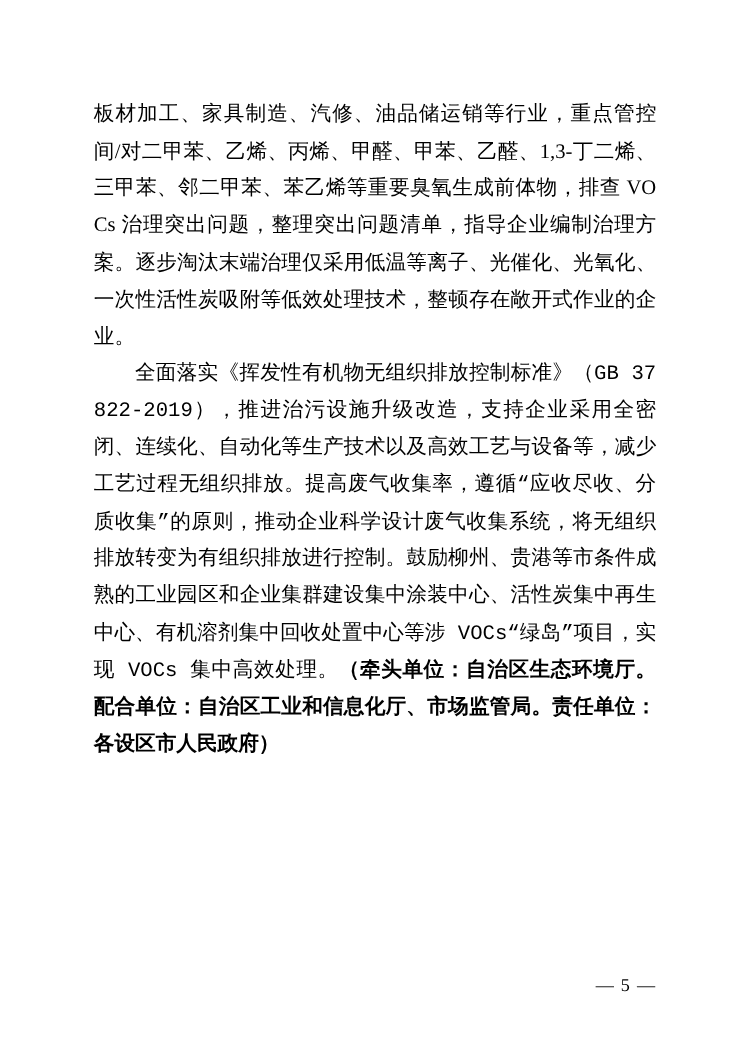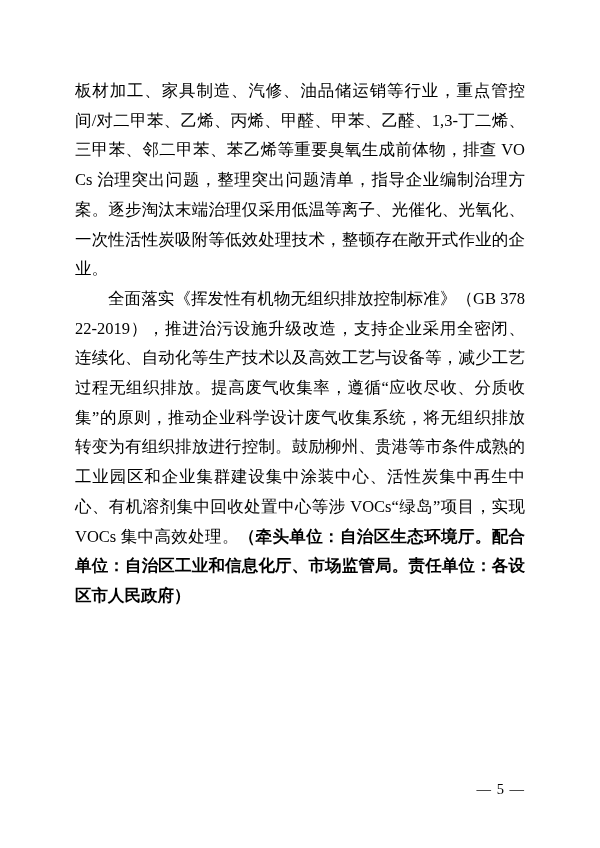--- a/index.html
+++ b/index.html
@@ -33,20 +33,21 @@
     text-justify: inter-ideograph;
     word-break: break-all;
   }
 
   .para {
     margin: 0;
   }
 
   .para.indent {
     text-indent: 2em;
+    font-family: Liberation Mono, monospace;
   }
 
   .para-3 {
     margin-top: 7px;
   }
 
   .bold {
     font-weight: bold;
   }
 

